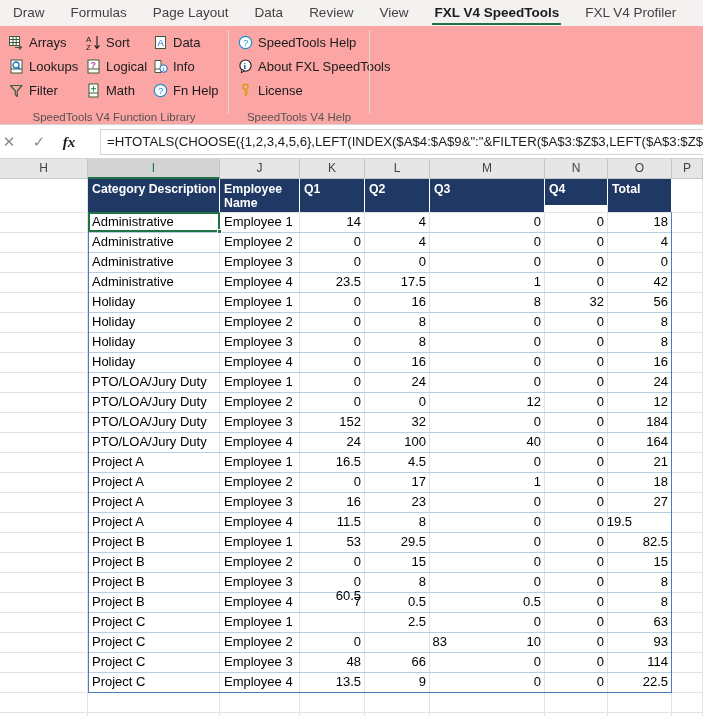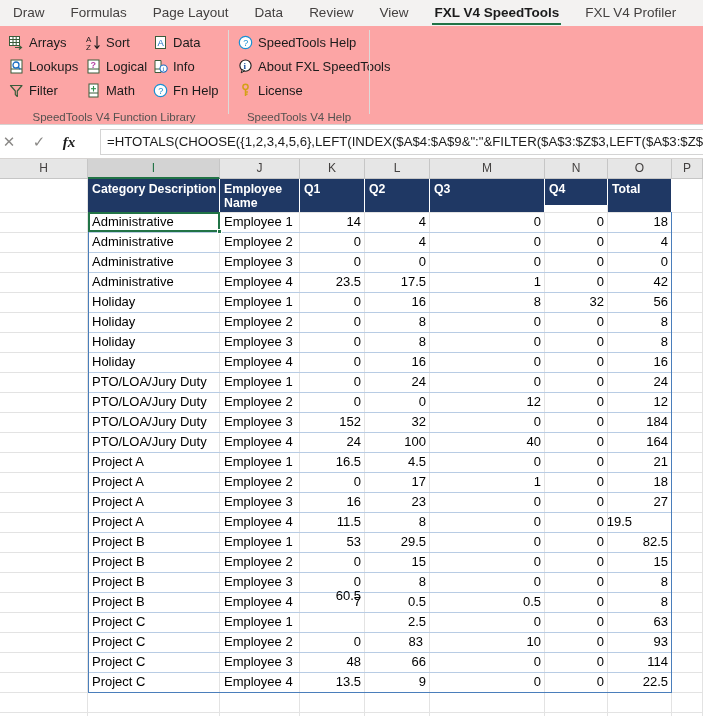--- a/index.html
+++ b/index.html
@@ -510,21 +510,21 @@
         <div class="dcell txt" style="left: 220px; top: 433px; width: 80px; height: 20px;">Employee 1</div>
         <div class="dcell num" style="left: 300px; top: 407px; width: 65px; height: 20px;">60.5</div>
         <div class="dcell num" style="left: 365px; top: 433px; width: 65px; height: 20px;">2.5</div>
         <div class="dcell num" style="left: 430px; top: 433px; width: 115px; height: 20px;">0</div>
         <div class="dcell num" style="left: 545px; top: 433px; width: 63px; height: 20px;">0</div>
         <div class="dcell num" style="left: 608px; top: 433px; width: 64px; height: 20px;">63</div>
         <div class="rowline" style="left: 88px; width: 584px; top: 453px;"></div>
         <div class="dcell txt" style="left: 88px; top: 453px; width: 132px; height: 20px;">Project C</div>
         <div class="dcell txt" style="left: 220px; top: 453px; width: 80px; height: 20px;">Employee 2</div>
         <div class="dcell num" style="left: 300px; top: 453px; width: 65px; height: 20px;">0</div>
-        <div class="dcell num" style="left: 362px; top: 453px; width: 65px; height: 20px;">83</div>
+        <div class="dcell num" style="left: 386px; top: 453px; width: 65px; height: 20px;">83</div>
         <div class="dcell num" style="left: 430px; top: 453px; width: 115px; height: 20px;">10</div>
         <div class="dcell num" style="left: 545px; top: 453px; width: 63px; height: 20px;">0</div>
         <div class="dcell num" style="left: 608px; top: 453px; width: 64px; height: 20px;">93</div>
         <div class="rowline" style="left: 88px; width: 584px; top: 473px;"></div>
         <div class="dcell txt" style="left: 88px; top: 473px; width: 132px; height: 20px;">Project C</div>
         <div class="dcell txt" style="left: 220px; top: 473px; width: 80px; height: 20px;">Employee 3</div>
         <div class="dcell num" style="left: 300px; top: 473px; width: 65px; height: 20px;">48</div>
         <div class="dcell num" style="left: 365px; top: 473px; width: 65px; height: 20px;">66</div>
         <div class="dcell num" style="left: 430px; top: 473px; width: 115px; height: 20px;">0</div>
         <div class="dcell num" style="left: 545px; top: 473px; width: 63px; height: 20px;">0</div>

